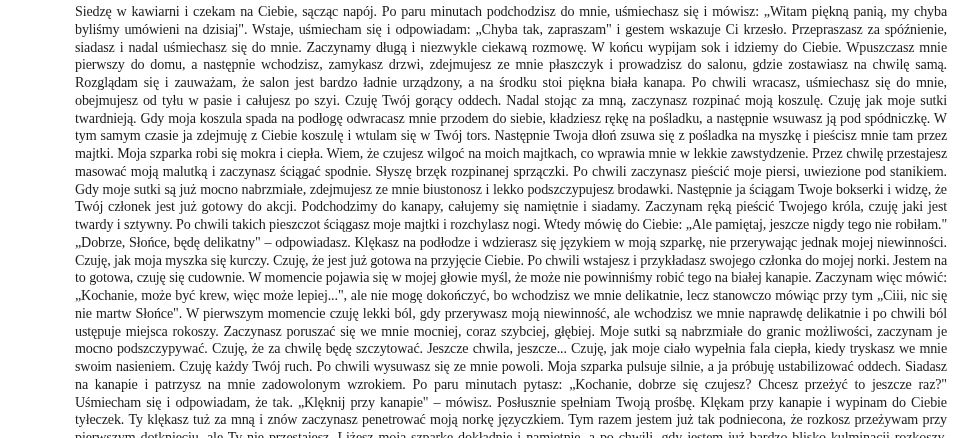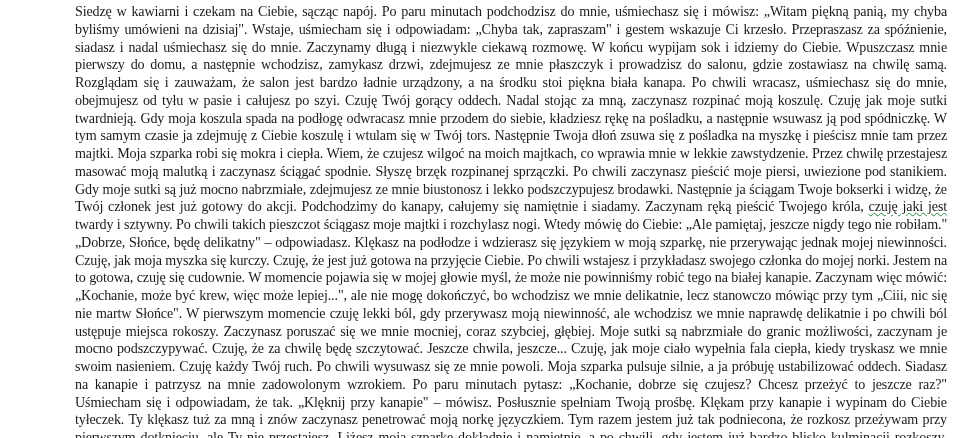--- a/index.html
+++ b/index.html
@@ -38,21 +38,20 @@
   }
 
   #text-column p {
     margin: 0;
     padding: 0;
     text-align: justify;
     text-align-last: left;
     hyphens: none;
   }
   .grammar-error {
-    text-decoration: underline;
     text-decoration-style: wavy;
     text-decoration-color: #2a8a3a;
     text-decoration-thickness: 1px;
     text-underline-offset: 1px;
   }
 </style>
 </head>
 <body>
 
 <div id="document-page">

